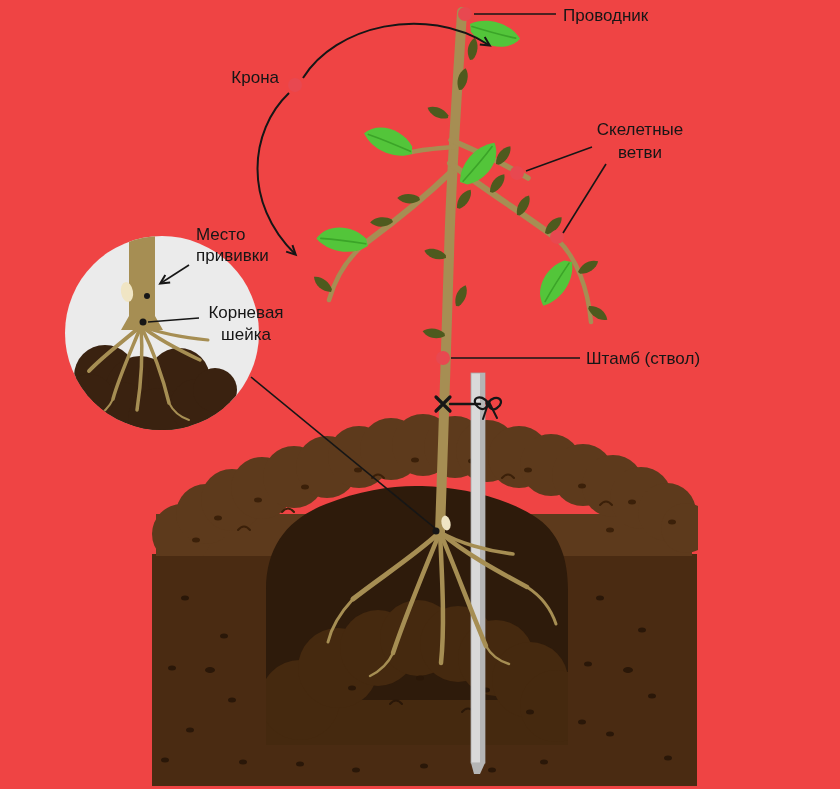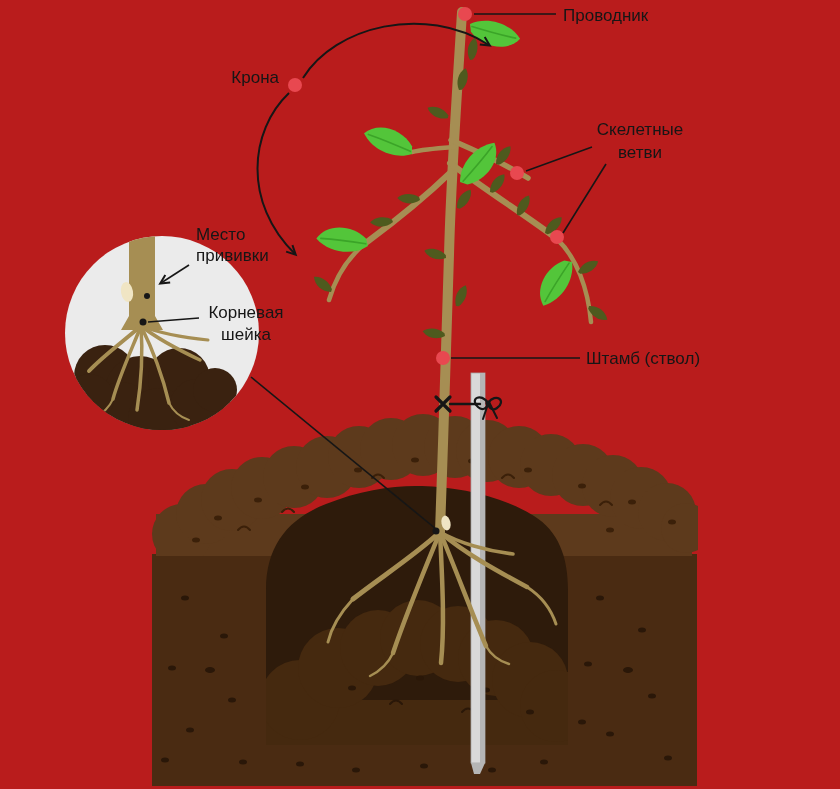--- a/index.html
+++ b/index.html
@@ -1,16 +1,16 @@
 <!DOCTYPE html>
 <html style="--marker-red: #E84850; --line-black: #161616; --trunk-tan: #A68E53; --leaf-green: #53C53A; --leaf-green-dark: #3BA428; --leaf-small-dark: #4E5A1E; --mound-brown: #5D3A1C; --soil-brown: #4A2B12; --hole-brown: #2E1B0B; --hole-mound: #45290F; --speck-dark: #2A1708; --speck-mound: #3B2009; --inset-bg: #EBEBEB; --inset-blob: #3A2210; --graft-cream: #F0E5C4; --stake-gray: #D9D9D9; --stake-shadow: #B5B5B5;"><head>
 <meta charset="utf-8">
 <style>
   html,body{margin:0;padding:0;background:#ffffff;}
-  .stage{position:relative;width:840px;height:789px;background:#b91c1c;overflow:hidden;
+  .stage{position:relative;width:840px;height:789px;background:#ef4444;overflow:hidden;
          font-family:"Liberation Sans",sans-serif;}
   svg{display:block;}
   .lbl{font-family:"Liberation Sans",sans-serif;font-size:17px;fill:var(--line-black);}
   .annline{stroke:var(--line-black);stroke-width:1.6;fill:none;}
   .arc{stroke:var(--line-black);stroke-width:2;fill:none;}
   .dot{fill:var(--marker-red);}
   .blackdot{fill:var(--line-black);}
   .tan{stroke:var(--trunk-tan);fill:none;stroke-linecap:round;}
   .leaf{fill:var(--leaf-green);}
   .leafrib{fill:none;stroke:var(--leaf-green-dark);stroke-width:1.6;stroke-linecap:round;}

